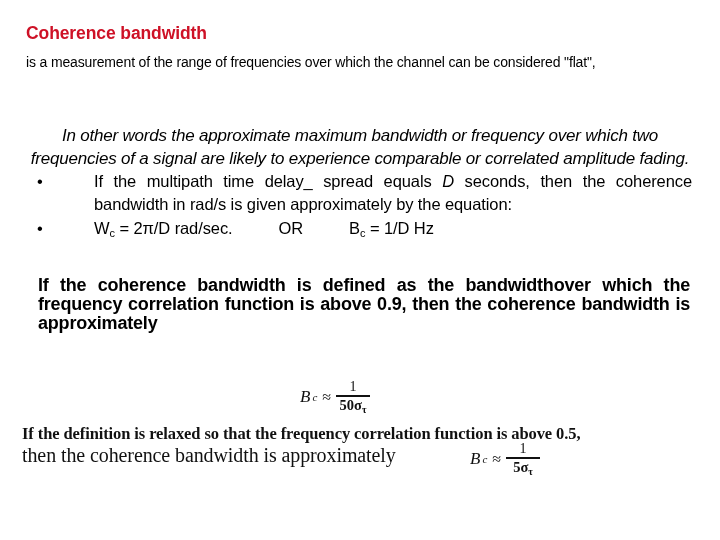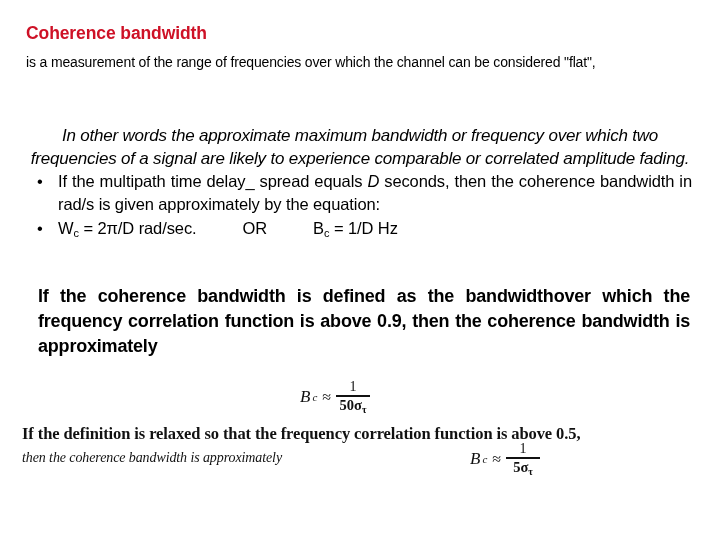--- a/index.html
+++ b/index.html
@@ -77,40 +77,41 @@
     left: 7px;
     top: 0;
     font-size: 16.5px;
     line-height: 23px;
   }
   .bullet-text {
     display: block;
     text-align: justify;
     text-align-last: left;
     letter-spacing: -0.1px;
+    margin-left: 36px;
   }
   .bullet-text.nojust {
     text-align: right;
   }
   .italic-var { font-style: italic; }
   .sub {
     font-size: 11px;
     vertical-align: -3px;
     letter-spacing: 0;
   }
   .spacer-or { display: inline-block; width: 46px; }
 
   
   .para-block {
     position: absolute;
     left: 38px;
-    top: 284px;
+    top: 276px;
     width: 652px;
     font-size: 18px;
-    line-height: 25px;
+    line-height: 19px;
     text-align: justify;
     text-align-last: left;
     font-weight: 600;
     letter-spacing: -0.2px;
   }
 
   
   .scan-block {
     position: absolute;
     left: 0;
@@ -129,24 +130,23 @@
     position: absolute;
     left: 22px;
     top: 48px;
     font-size: 16.5px;
     letter-spacing: -0.1px;
     font-weight: bold;
   }
   .scan-line2 {
     position: absolute;
     left: 22px;
-    top: 74px;
-    font-size: 14px;
-    letter-spacing: -0.1px;
-    font-style: italic;
+    top: 68px;
+    font-size: 20px;
+    letter-spacing: -0.1px;
   }
   .formula-bottom {
     position: absolute;
     left: 470px;
     top: 66px;
   }
 
   
   .frac-expr {
     display: inline-flex;

